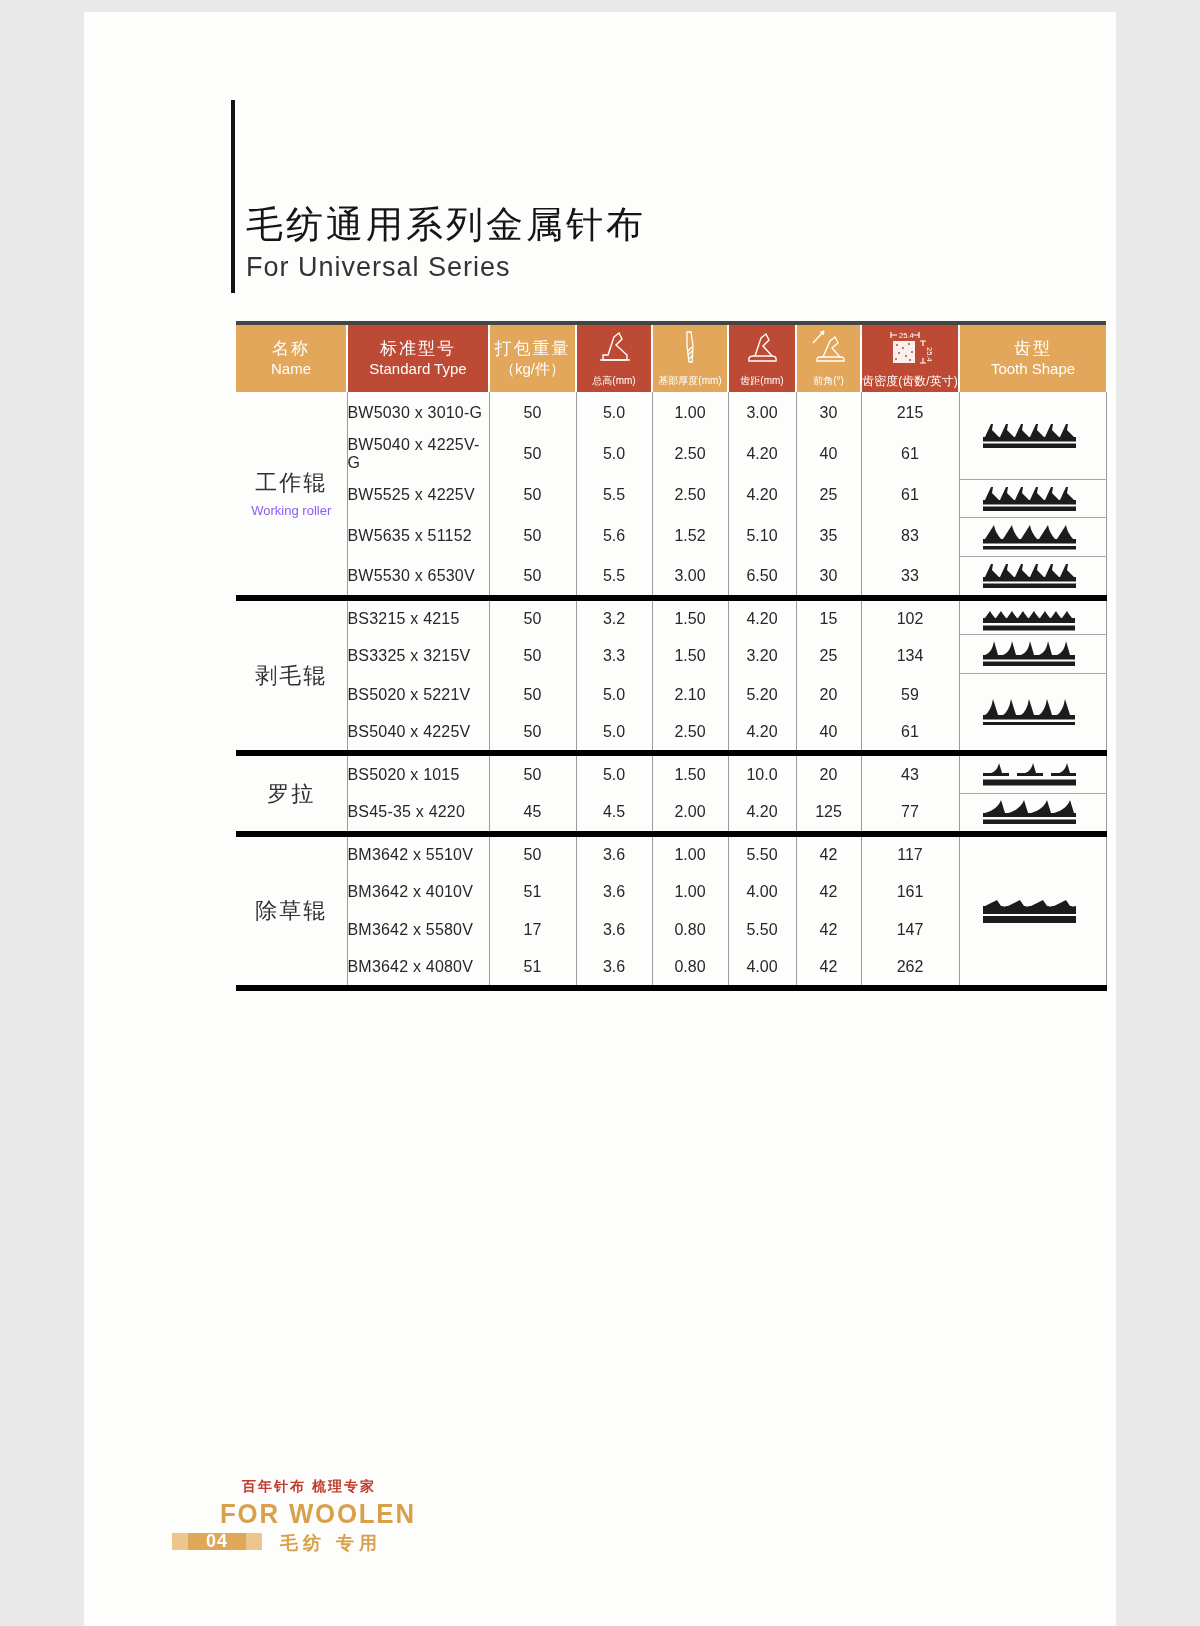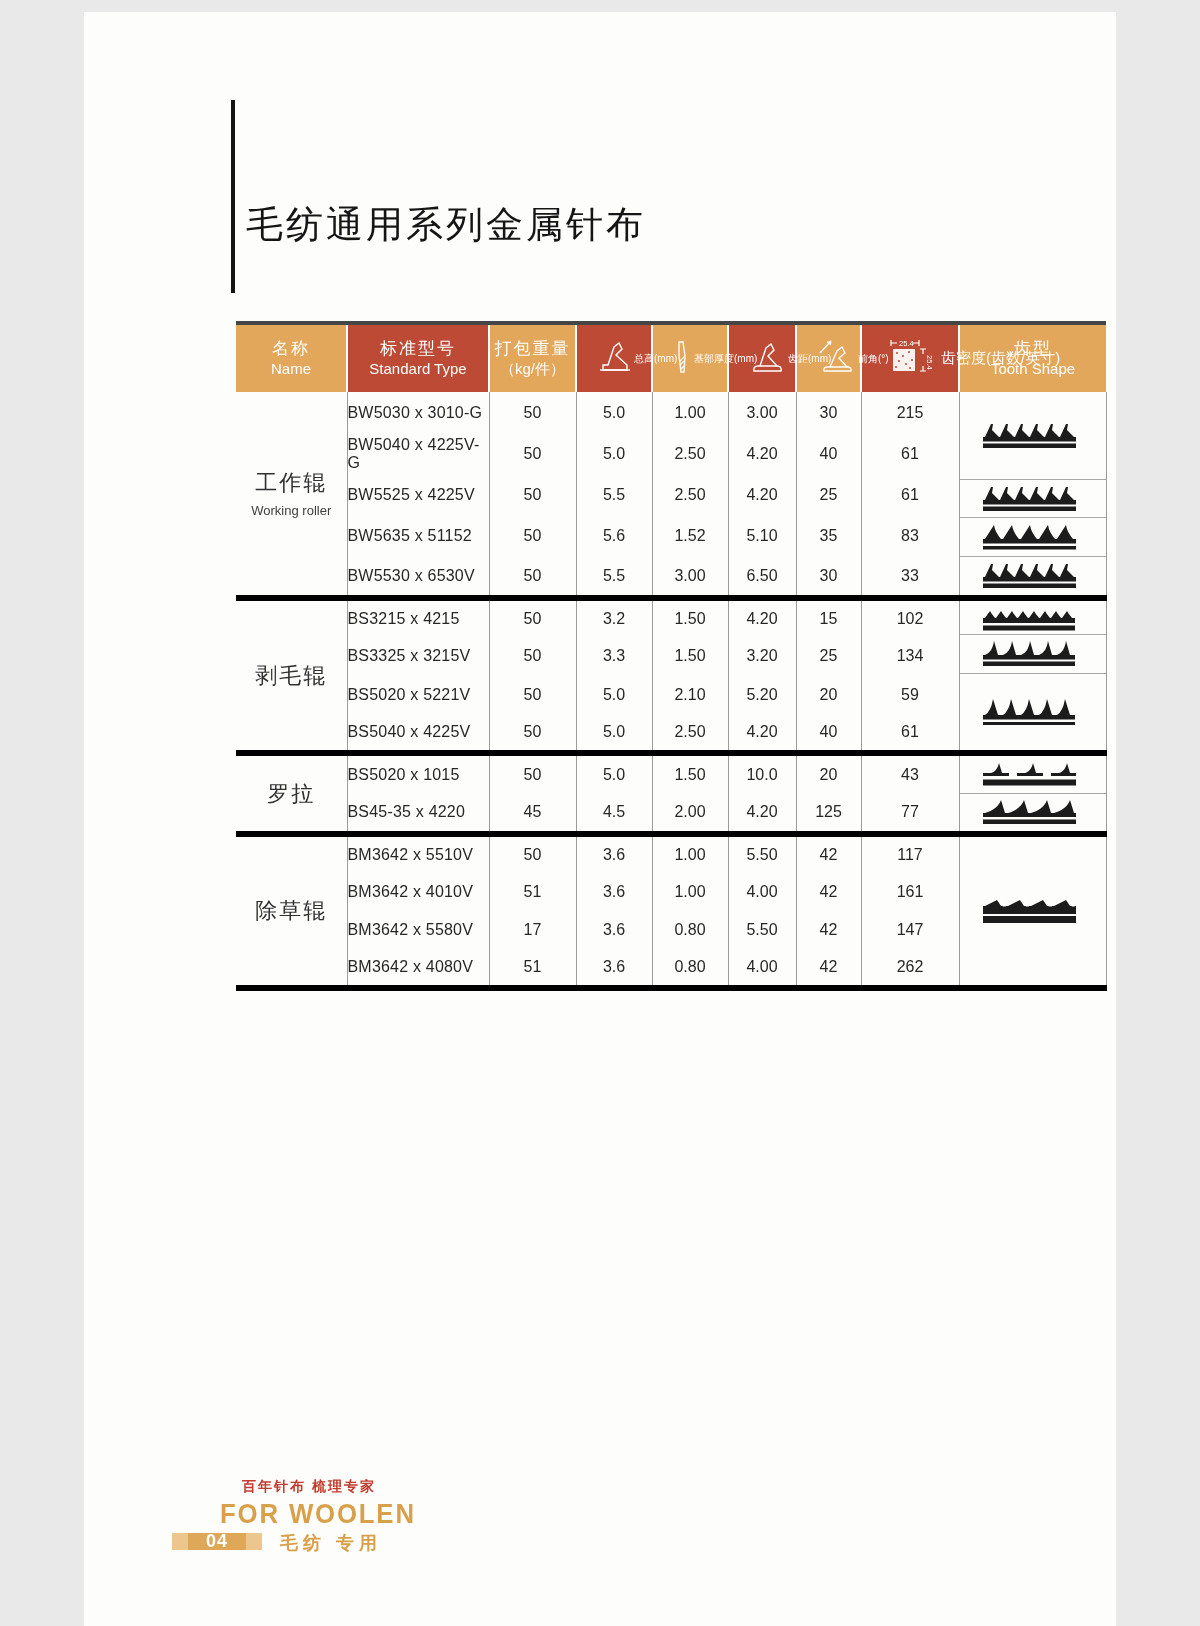--- a/index.html
+++ b/index.html
@@ -19,30 +19,30 @@
     border-top:4px solid #454545;
   }
   table.spec td, table.spec th{padding:0;vertical-align:middle;}
   
   th.hd{height:67px;font-weight:500;color:#fff;text-align:center;}
   th.hd + th.hd{border-left:2px solid #fff;}
   .bg-gold{background:#E2A75B;}
   .bg-red{background:#BC4A34;}
   .h-cn{font-size:17px;letter-spacing:2px;line-height:1.25;}
   .h-en{font-size:15px;letter-spacing:0;line-height:1.3;font-weight:400;}
-  .h-icon{display:flex;justify-content:space-between;align-items:center;height:59px;padding:4px 17px 4px;}
+  .h-icon{display:flex;flex-direction:column;justify-content:space-between;align-items:center;height:59px;padding:4px 17px 4px;}
   .h-icon .lbl{font-size:10px;font-weight:400;white-space:nowrap;letter-spacing:0;}
-  .h-icon .lbl.small{font-size:15px;}
+  .h-icon .lbl.small{font-size:12px;}
   
   td.c{border-left:1px solid #9b9b9b;font-size:16px;color:#272727;}
   td.c-model{text-align:left;padding-left:6px;letter-spacing:0.2px;}
   td.c-num{text-align:center;}
   td.g-name{text-align:center;color:#303030;}
   .gname-cn{font-size:22px;letter-spacing:2px;}
-  .gname-en{font-size:13px;color:#404040;line-height:1.2;margin-top:5px;}
+  .gname-en{font-size:13px;color:#8b5cf6;line-height:1.2;margin-top:5px;}
   tr.r-g1{height:40px;} tr.r-g2{height:37px;} tr.r-g3{height:37px;} tr.r-g4{height:37px;}
   .g-end{border-bottom:6px solid #000000;}
   
   td.tooth-cell{border-left:1px solid #9b9b9b;border-right:1px solid #9b9b9b;vertical-align:top;}
   .tooth-stack{display:flex;flex-direction:column;}
   .tooth-sub{display:flex;align-items:center;justify-content:center;}
   .tooth-sub.divided{border-bottom:1px solid #a8a8a8;}
   .ts-87{height:87px;} .ts-37{height:37px;} .ts-38{height:38px;}
   .ts-34{height:33px;} .ts-76{height:76px;} .ts-148{height:148px;}
   .tooth-sub svg{display:block;}
@@ -53,20 +53,21 @@
   .f-pagenum{font-size:18px;font-weight:700;color:#fff;letter-spacing:1px;}
   .f-brand-cn{position:absolute;left:196px;top:1519px;font-size:18px;font-weight:700;color:#D9A04A;letter-spacing:5px;}
 </style>
 </head>
 <body>
 
 <div class="page">
 
   <div class="title-rule"></div>
   <div class="title-cn">毛纺通用系列金属针布</div>
+  <div class="title-en">For Universal Series</div>
 
   <table class="spec">
     <colgroup>
       <col style="width:111px">
         <col style="width:142px">
         <col style="width:87px">
       <col style="width:76px">
         <col style="width:76px">
         <col style="width:68px">
       <col style="width:65px">

